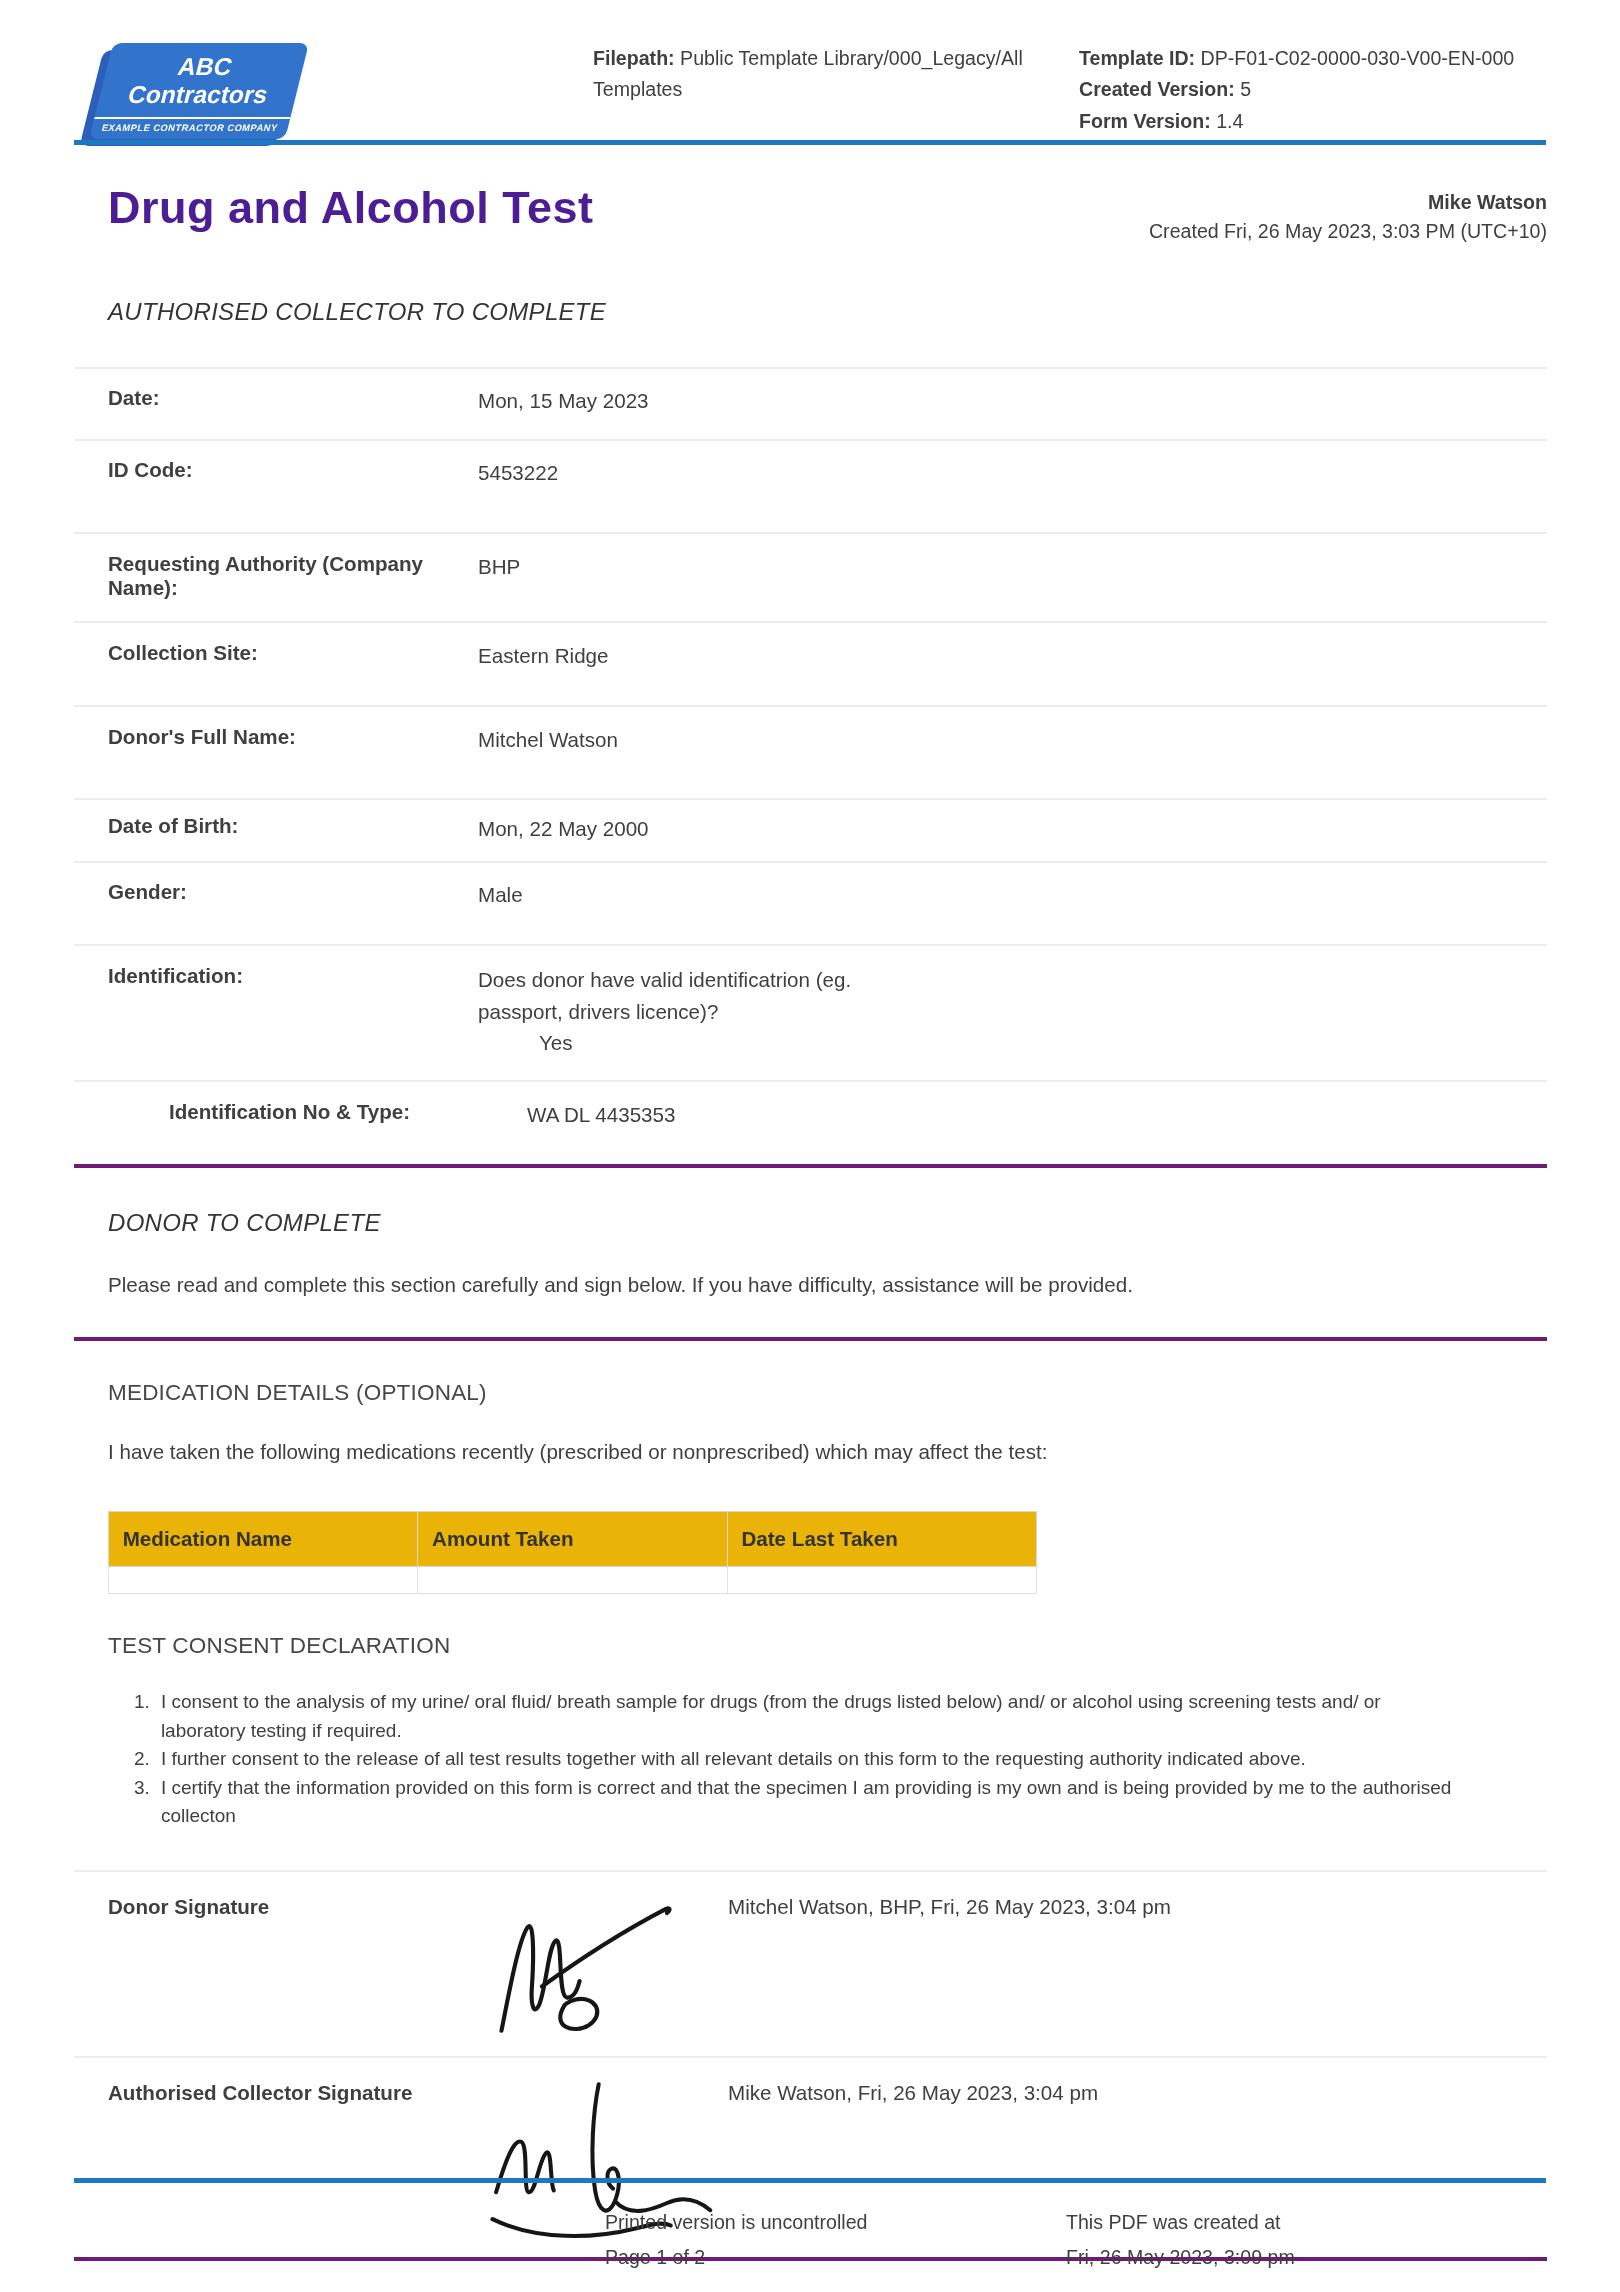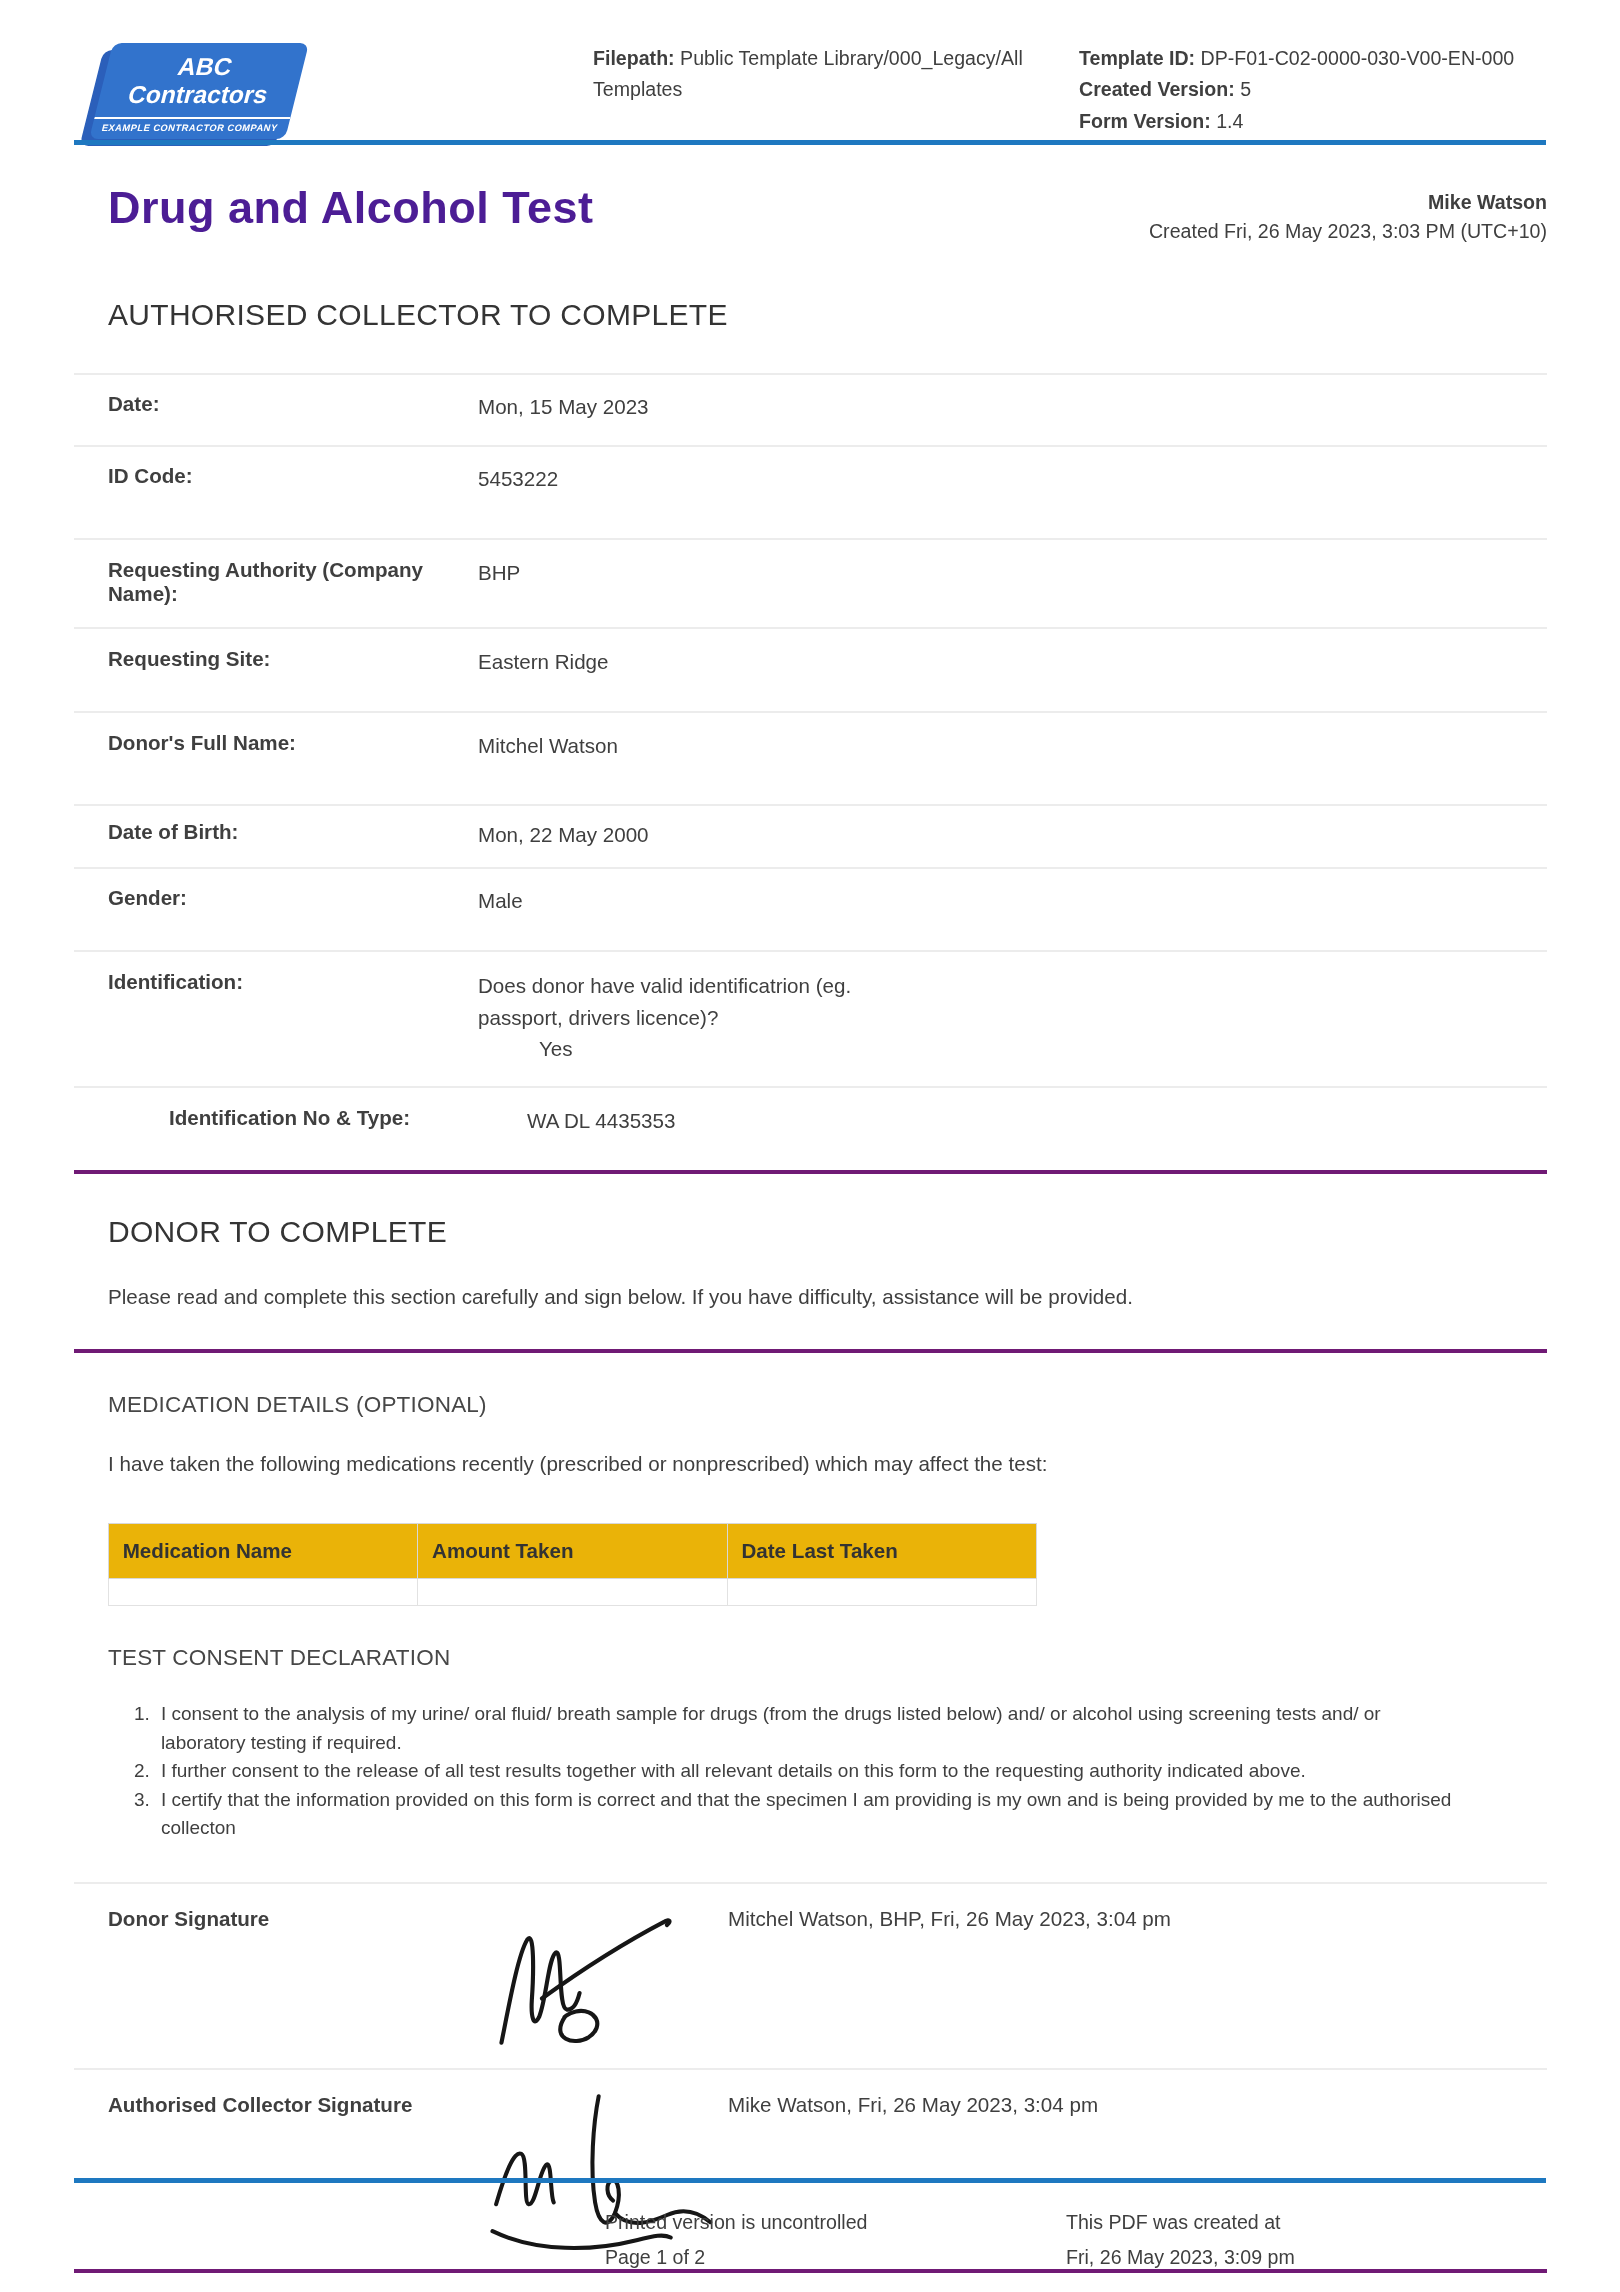--- a/index.html
+++ b/index.html
@@ -25,21 +25,21 @@
   .meta-template { position:absolute; left:1005px; top:5.9px; font-size:19.6px; line-height:1.6; }
   .header-rule { position:absolute; top:140px; left:74px; right:74px; height:4.9px; background:var(--accent,#1e78c0); }
 
   
   .body-content { position:absolute; top:145px; left:74px; width:1473px; }
 
   .title-row { display:flex; justify-content:space-between; align-items:flex-start; padding:37px 0 0 34px; }
   .doc-title { font-size:45px; font-weight:bold; color:#4c1d95; letter-spacing:0.5px; }
   .created-block { text-align:right; font-size:19.6px; line-height:1.5; padding-top:5.9px; }
 
-  .section-heading { font-size:30px; color:#343434; padding-left:34px; margin-top:51px; letter-spacing:0.3px; }
+  .section-heading { font-size:24px; color:#343434; padding-left:34px; margin-top:51px; letter-spacing:0.3px;font-style:italic; }
 
   .rows { margin-top:41px; }
   .row { display:flex; border-top:2px solid #ececec; padding:17.6px 0 21.6px 34px; font-size:20.6px; }
   .row-label { width:336px; font-weight:bold; flex:none; padding-right:34px; }
   .row-value { flex:1; line-height:1.5; }
   .row.pb-lg { padding-bottom:43px; }
   .row.pb-md { padding-bottom:33px; }
   .row.pb-sm { padding-top:13.7px; padding-bottom:15.7px; }
   .row-indent .row-label { padding-left:61px; width:275px; }
   .row-indent .row-value { padding-left:49px; }
@@ -130,21 +130,21 @@
       </div>
       <div class="row pb-lg">
         <div class="row-label">ID Code:</div>
         <div class="row-value">5453222</div>
       </div>
       <div class="row">
         <div class="row-label">Requesting Authority (Company Name):</div>
         <div class="row-value">BHP</div>
       </div>
       <div class="row pb-md">
-        <div class="row-label">Requesting Site:</div>
+        <div class="row-label">Collection Site:</div>
         <div class="row-value">Eastern Ridge</div>
       </div>
       <div class="row pb-lg">
         <div class="row-label">Donor's Full Name:</div>
         <div class="row-value">Mitchel Watson</div>
       </div>
       <div class="row pb-sm">
         <div class="row-label">Date of Birth:</div>
         <div class="row-value">Mon, 22 May 2000</div>
       </div>

